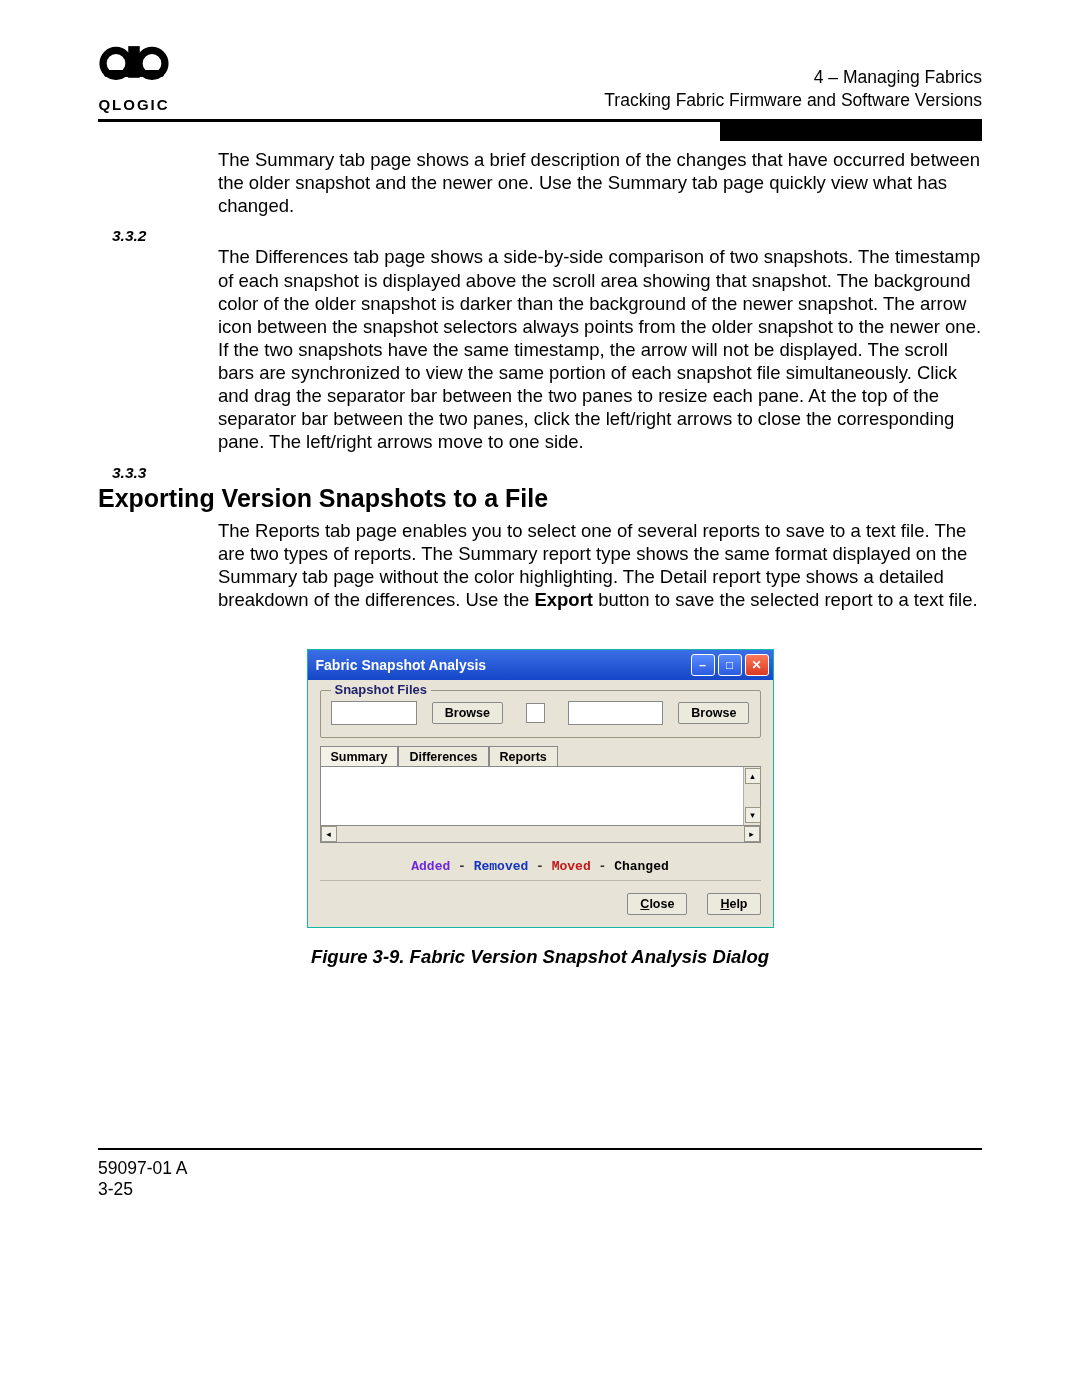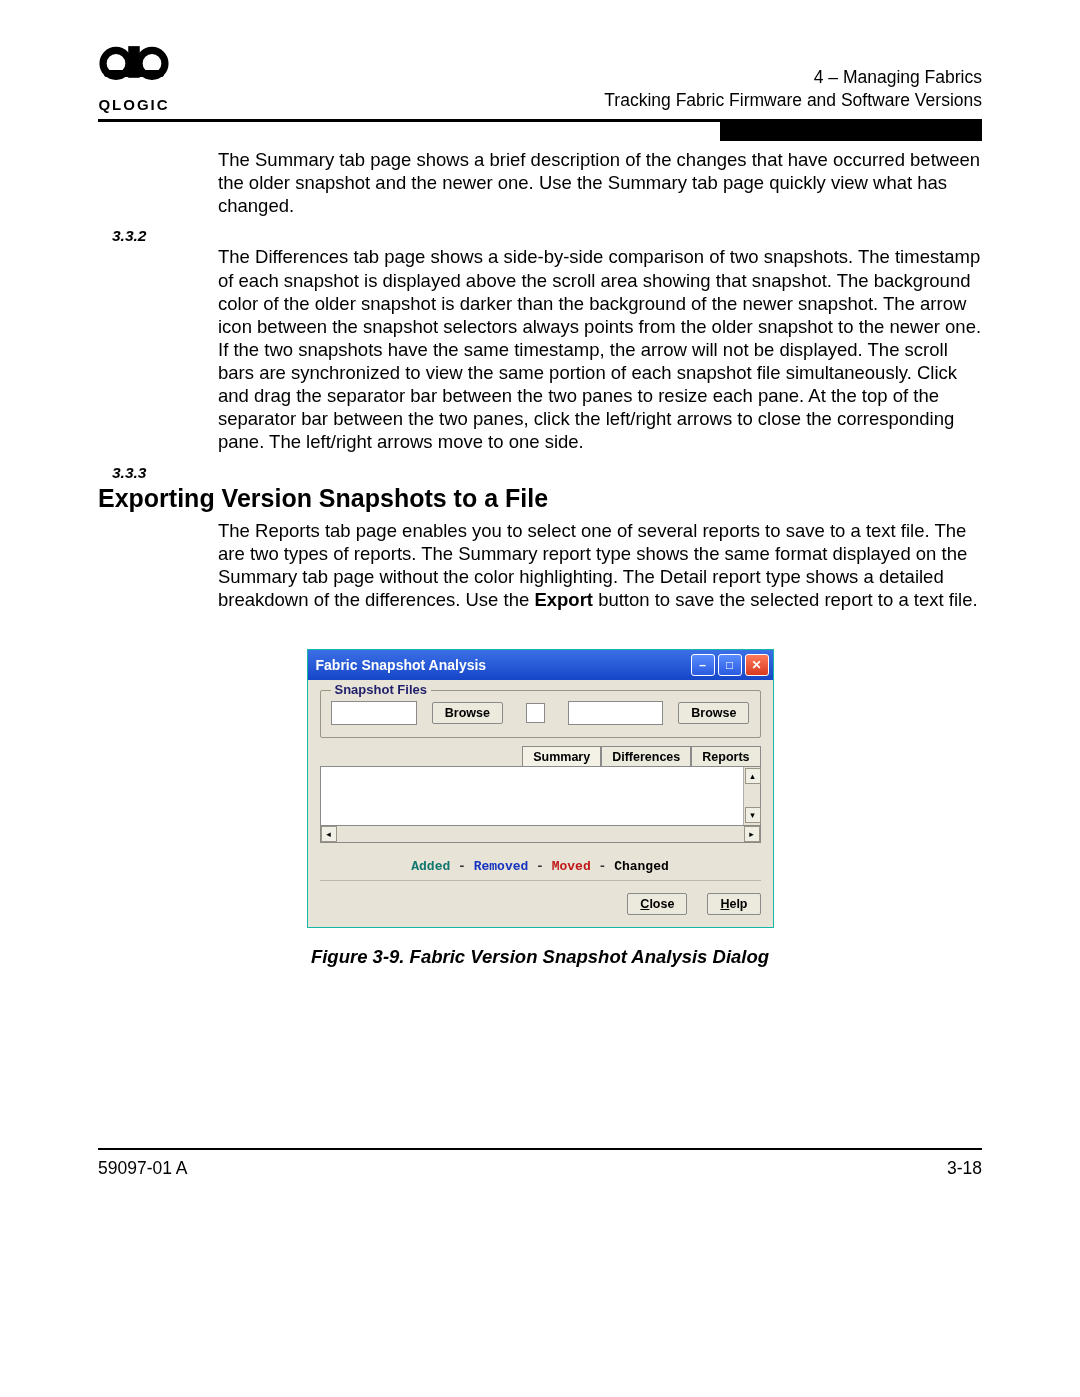--- a/index.html
+++ b/index.html
@@ -114,47 +114,47 @@
     background:#fff; border:1px solid #8a8a8a; height:22px; width:90px;
   }
   .file-slot.wide { width:100px; }
   .tinybox {
     background:#fff; border:1px solid #8a8a8a; height:18px; width:18px; margin-left:8px;
   }
   .btn {
     background:#eceadd; border:1px solid #8a8a8a; border-radius:2px;
     font-weight:bold; font-size:12.5px; padding:3px 12px; cursor:default;
   }
-  .tabs { display:flex; gap:0; margin-top:2px;justify-content:flex-end; }
+  .tabs { display:flex; gap:0; margin-top:2px; }
   .tab {
     border:1px solid #8a8a8a; border-bottom:none; background:#eceadd;
     font-weight:bold; font-size:12.5px; padding:3px 10px;
   }
   .tab.active { background:#f4f2e7; }
   .viewer {
     border:1px solid #8a8a8a; background:#fff; height:58px; position:relative; margin-top:-1px;
   }
   .vbar { position:absolute; right:0; top:0; bottom:0; width:16px; background:#e7e3d6; border-left:1px solid #b0b0b0; }
   .vbtn { width:14px; height:14px; margin:1px; background:#f0efe6; border:1px solid #9a9683; display:flex;align-items:center;justify-content:center;font-size:9px;}
   .vbtn.bottom { position:absolute; bottom:1px; left:0; }
   .hbar { border:1px solid #8a8a8a; border-top:none; background:#e7e3d6; height:16px; position:relative; }
   .hbtn { width:14px; height:14px; position:absolute; top:0; background:#f0efe6; border:1px solid #9a9683; display:flex;align-items:center;justify-content:center;font-size:9px;}
   .hbtn.left{ left:0;} .hbtn.right{ right:0;}
   .legend-row {
     text-align:center; font-weight:bold; font-size:13px; margin:16px 0 6px 0; font-family: "Courier New", monospace;
   }
-  .lg-add{color:#0f766e;} .lg-rem{color:#1433c0;} .lg-mov{color:#c01818;} .lg-chg{color:#000;}
+  .lg-add{color:#6d28d9;} .lg-rem{color:#1433c0;} .lg-mov{color:#c01818;} .lg-chg{color:#000;}
   .dash{color:#333;}
   .buttons-row {
     border-top:1px solid #bdb9a9; margin-top:6px; padding-top:12px;
     display:flex; justify-content:flex-end; gap:20px;
   }
   .ulined { text-decoration: underline; }
   .footer-rule { height:2px; background:#000; margin-top:180px; }
-  .footer { display:flex; justify-content:space-between; font-size:17.5px; margin-top:8px; }
+  .footer { display:flex; justify-content:space-between; font-size:17.5px; margin-top:8px;flex-direction:column; }
 </style>
 </head>
 <body>
 
 <div class="page">
 
   <div class="header">
     <div class="logo-block">
       <svg class="logo-svg" viewBox="0 0 100 70">
         <circle cx="25" cy="30" r="18" fill="none" stroke="#000" stroke-width="10"></circle>
@@ -248,16 +248,16 @@
       </div>
     </div>
 
     <div class="caption">Figure 3-9.  Fabric Version Snapshot Analysis Dialog</div>
 
   </div>
 
   <div class="footer-rule"></div>
   <div class="footer">
     <span>59097-01 A</span>
-    <span>3-18</span>
+    <span>3-25</span>
   </div>
 
 </div>
 
 </body></html>

